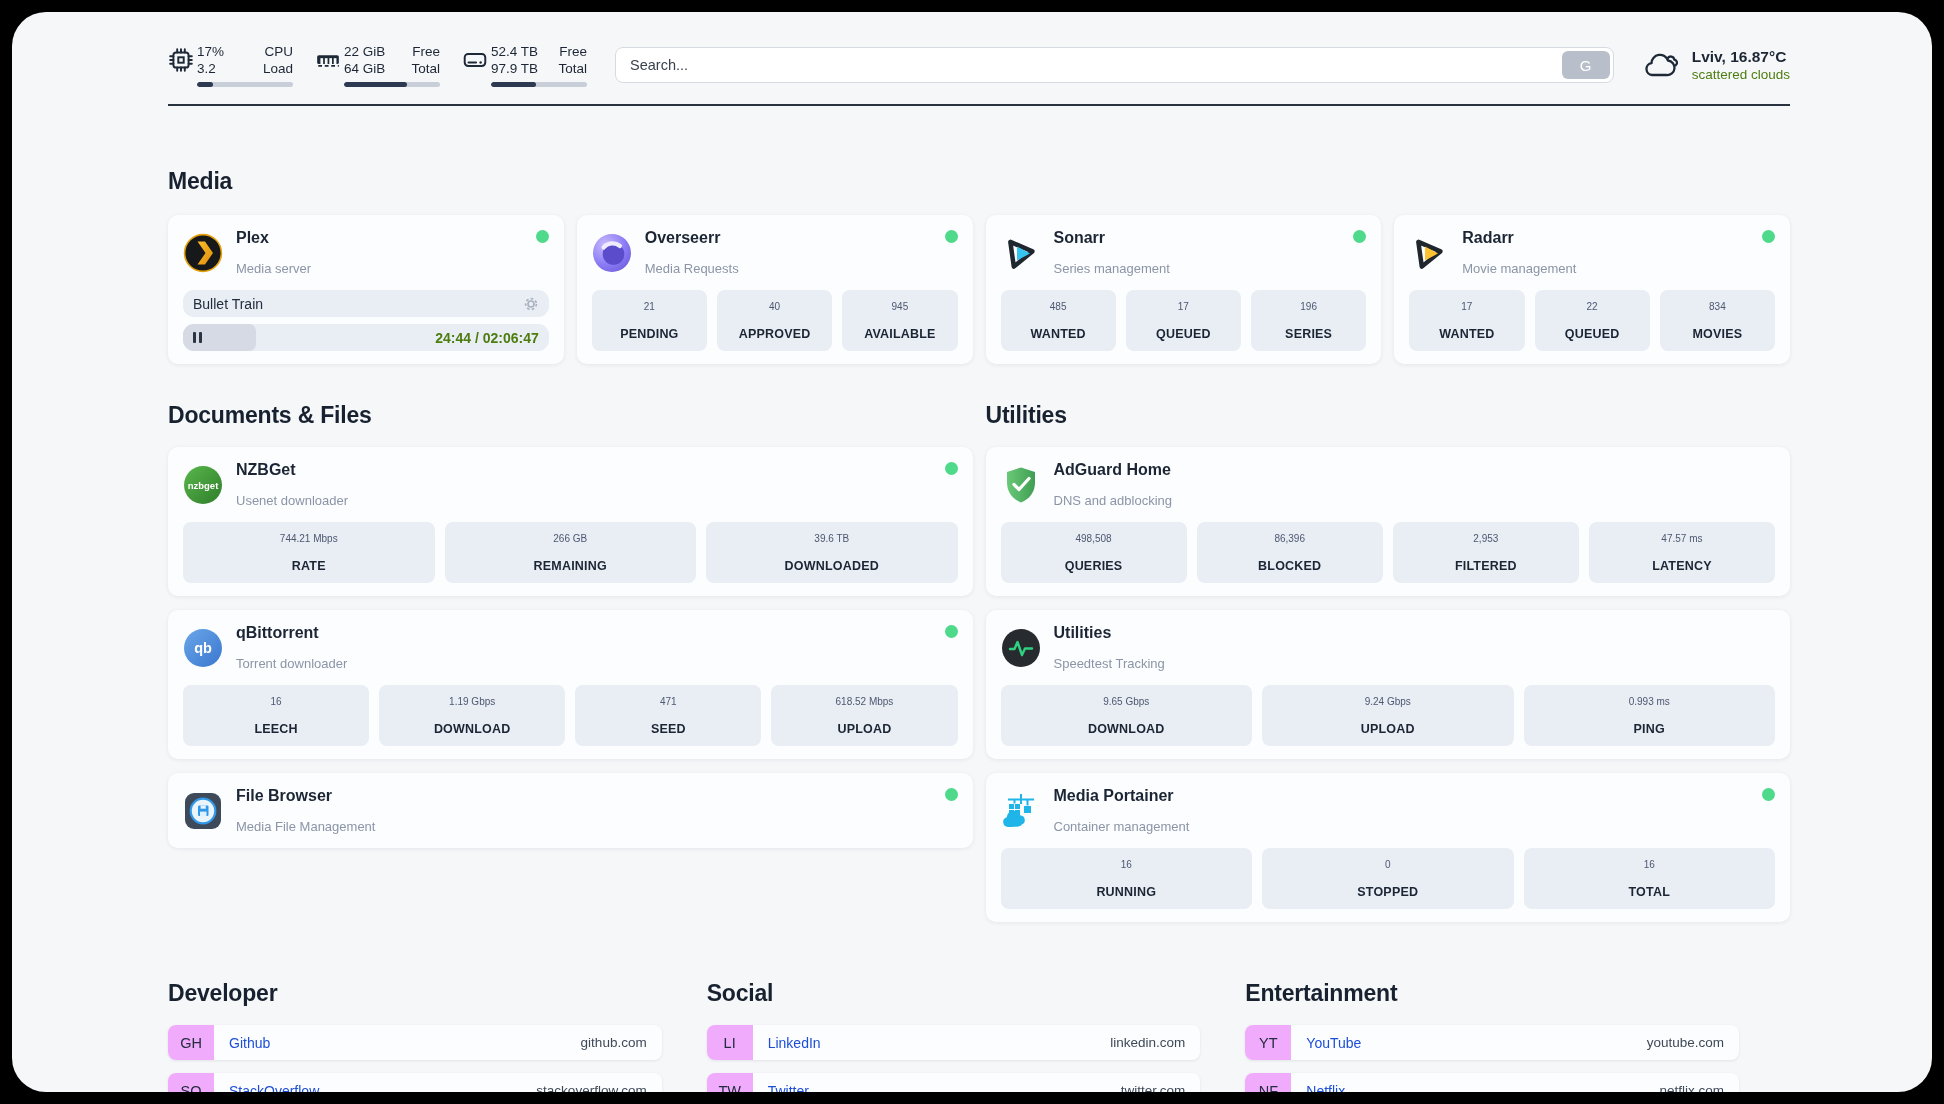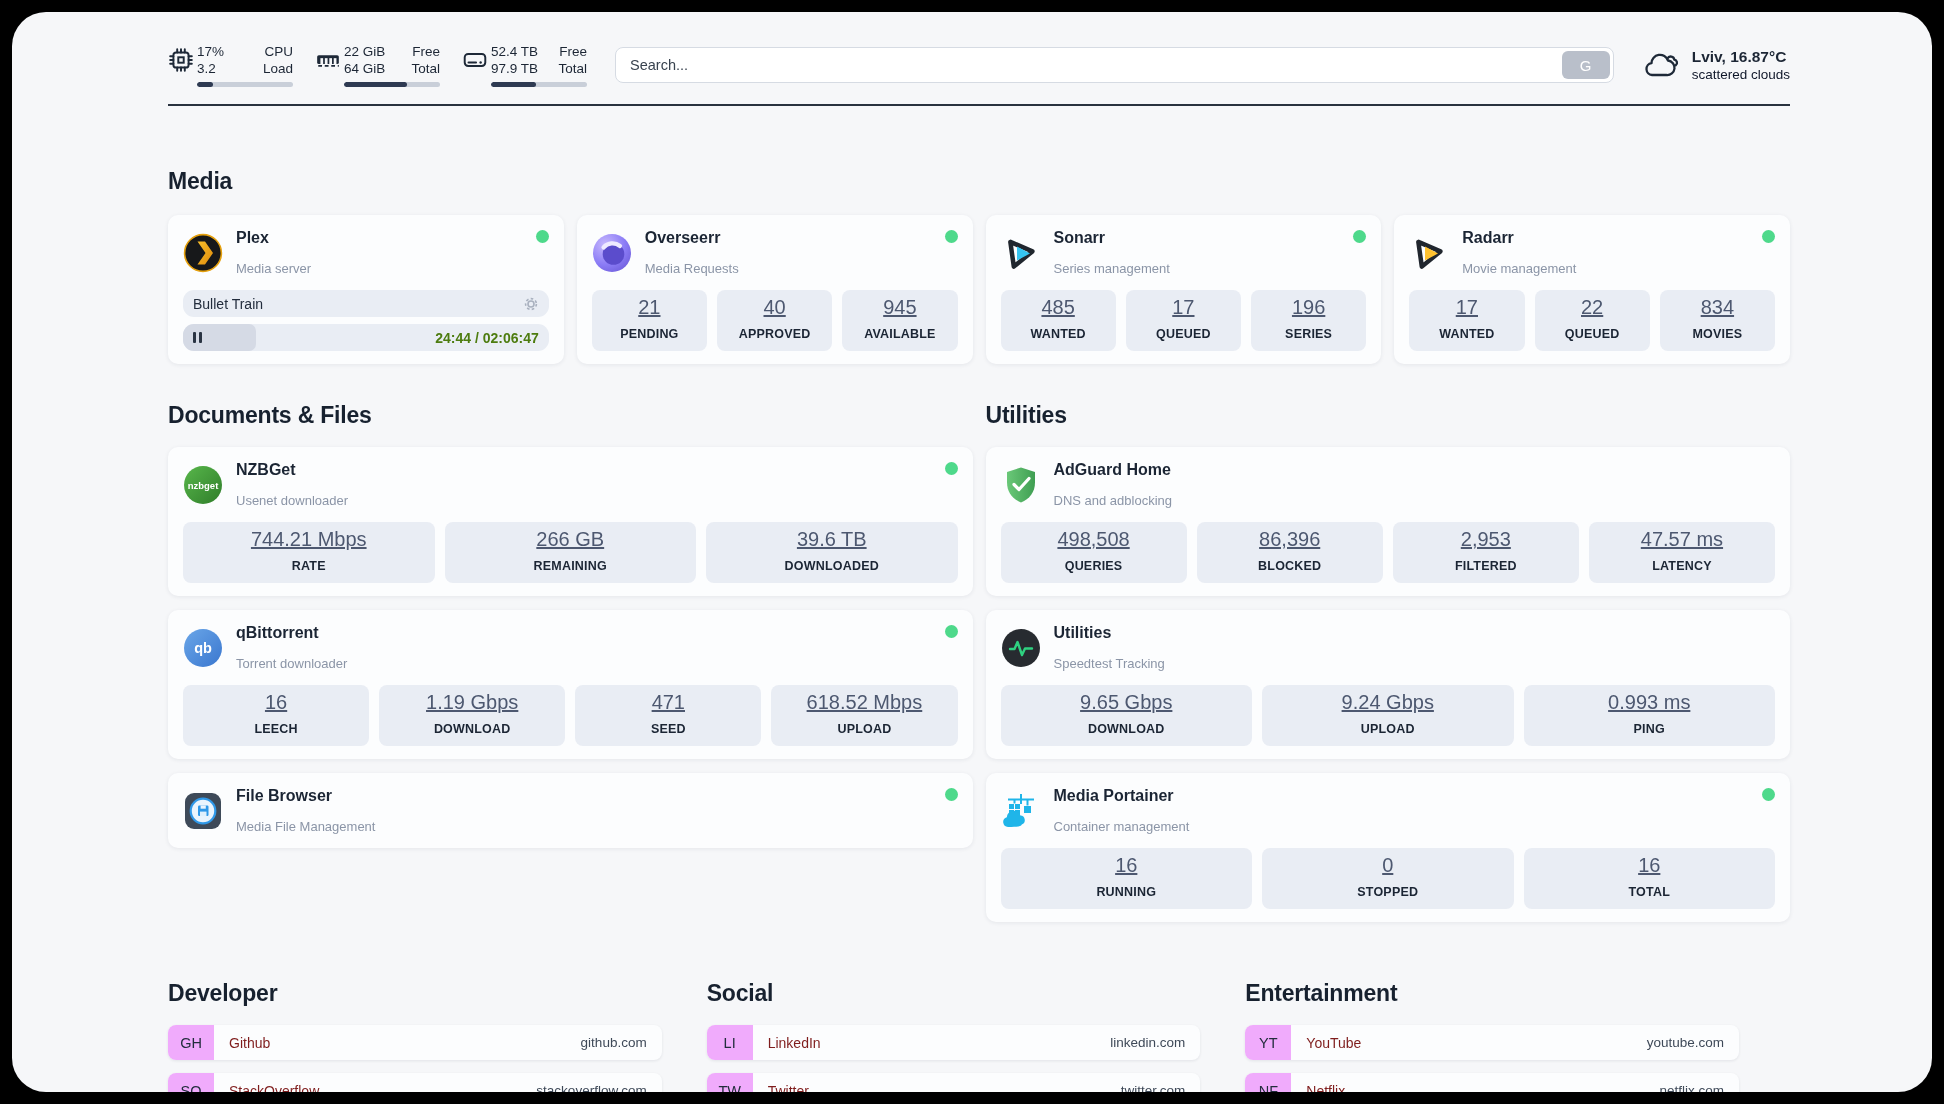--- a/index.html
+++ b/index.html
@@ -16,57 +16,57 @@
   .syscol{width:96px;}
   .sysrow{display:flex;justify-content:space-between;font-size:13.5px;color:var(--text-dark);line-height:17px;}
   .sysbar{margin-top:5px;height:5px;border-radius:3px;background:#c9cfd9;overflow:hidden;}
   .sysbar i{display:block;height:100%;background:var(--bar-fill);border-radius:3px;}
   .searchwrap{flex:1;margin:0 28px;position:relative;}
   .searchinput{width:100%;box-sizing:border-box;height:36px;border:1px solid #d6dbe3;border-radius:8px;background:#fff;padding:0 62px 0 14px;font-size:14.5px;color:#28323f;font-family:inherit;outline:none;}
   .searchinput::placeholder{color:#39434f;opacity:1;}
   .gbtn{position:absolute;right:4px;top:4px;bottom:4px;width:48px;border:none;border-radius:6px;background:#b9bfca;color:#fff;font-size:15px;font-family:inherit;cursor:pointer;}
   .weather{display:flex;align-items:center;gap:12px;}
   .wtxt .l1{font-size:15.5px;font-weight:600;color:var(--text-dark);line-height:19px;}
-  .wtxt .l2{font-size:13.5px;color:#0f172a;line-height:17px;}
+  .wtxt .l2{font-size:13.5px;color:#4d7c0f;line-height:17px;}
   .divider{border:none;border-top:2px solid #29323f;margin:10px 0 0 0;}
 
   
   .shead{font-size:23px;font-weight:600;color:#17212f;letter-spacing:-.2px;margin:0;}
   .media-head{margin-top:62px;}
   .grid4{margin-top:20px;display:grid;grid-template-columns:repeat(4,1fr);gap:13px;}
   .twocol{margin-top:38px;display:grid;grid-template-columns:1fr 1fr;column-gap:13px;align-items:start;}
   .stack{margin-top:18px;display:flex;flex-direction:column;gap:14px;}
 
   .appcard{position:relative;background:var(--card-bg);border-radius:10px;padding:13px 15px;box-shadow:0 1px 4px rgba(25,35,60,.08);display:flex;flex-direction:column;cursor:pointer;}
   .apphead{display:flex;align-items:center;gap:13px;}
   .apphead svg{flex:0 0 auto;}
   .apptitle{font-size:16px;font-weight:600;color:#1b2534;line-height:20px;}
   .appdesc{font-size:13px;color:var(--text-muted);margin-top:13px;line-height:16px;text-align:center;}
   .dot{position:absolute;top:15px;right:15px;width:13px;height:13px;border-radius:50%;background:var(--status-green);}
   .stats{display:flex;gap:10px;margin-top:auto;padding-top:13px;}
   .stat{flex:1;background:var(--pill-bg);border-radius:8px;text-align:center;padding:8px 4px 9px;}
-  .statv{font-size:20px;color:#4d5870;line-height:18px;text-decoration:underline;}
+  .statv{font-size:10px;color:#4d5870;line-height:18px;}
   .statl{font-size:12.5px;font-weight:700;color:#1b2534;margin-top:11px;letter-spacing:.2px;line-height:15px;}
 
   
   .plexbody{margin-top:auto;padding-top:11px;display:flex;flex-direction:column;gap:7px;}
   .trackrow,.playrow{background:var(--pill-bg);border-radius:11px;height:27px;display:flex;align-items:center;padding:0 10px;font-size:14px;color:#222c3c;}
   .trackrow .gear{margin-left:auto;display:flex;}
   .playrow{position:relative;overflow:hidden;}
   .playfill{position:absolute;left:0;top:0;bottom:0;background:#d5dae5;border-radius:7px;}
   .pause{display:flex;gap:3px;position:relative;z-index:1;}
   .pause i{width:3px;height:11px;background:#2a3443;border-radius:1px;}
   .ptime{margin-left:auto;position:relative;z-index:1;font-weight:600;font-size:14px;color:#4d7c0f;}
 
   
   .bookmarks{margin-top:58px;display:grid;grid-template-columns:repeat(3,1fr);gap:45px;padding-right:51px;}
   .bmlist{margin-top:18px;display:flex;flex-direction:column;gap:13px;}
   .bmrow{display:flex;align-items:center;height:35px;background:#fcfdfe;border-radius:8px;box-shadow:0 1px 3px rgba(25,35,55,.09);overflow:hidden;cursor:pointer;}
   .bmabbr{width:46px;align-self:stretch;background:#f0abfc;display:flex;align-items:center;justify-content:center;font-size:14.5px;font-weight:500;color:#222d3d;}
-  .bmname{margin-left:15px;font-size:14px;color:#7f1d1d;}
+  .bmname{margin-left:15px;font-size:14px;color:#1d4ed8;}
   .bmurl{margin-left:auto;margin-right:15px;font-size:13.5px;color:#3e4958;}
 </style>
 </head>
 <body>
 
 <div class="frame">
 <div class="panel">
 <div class="content">
 
   <div class="topbar">

